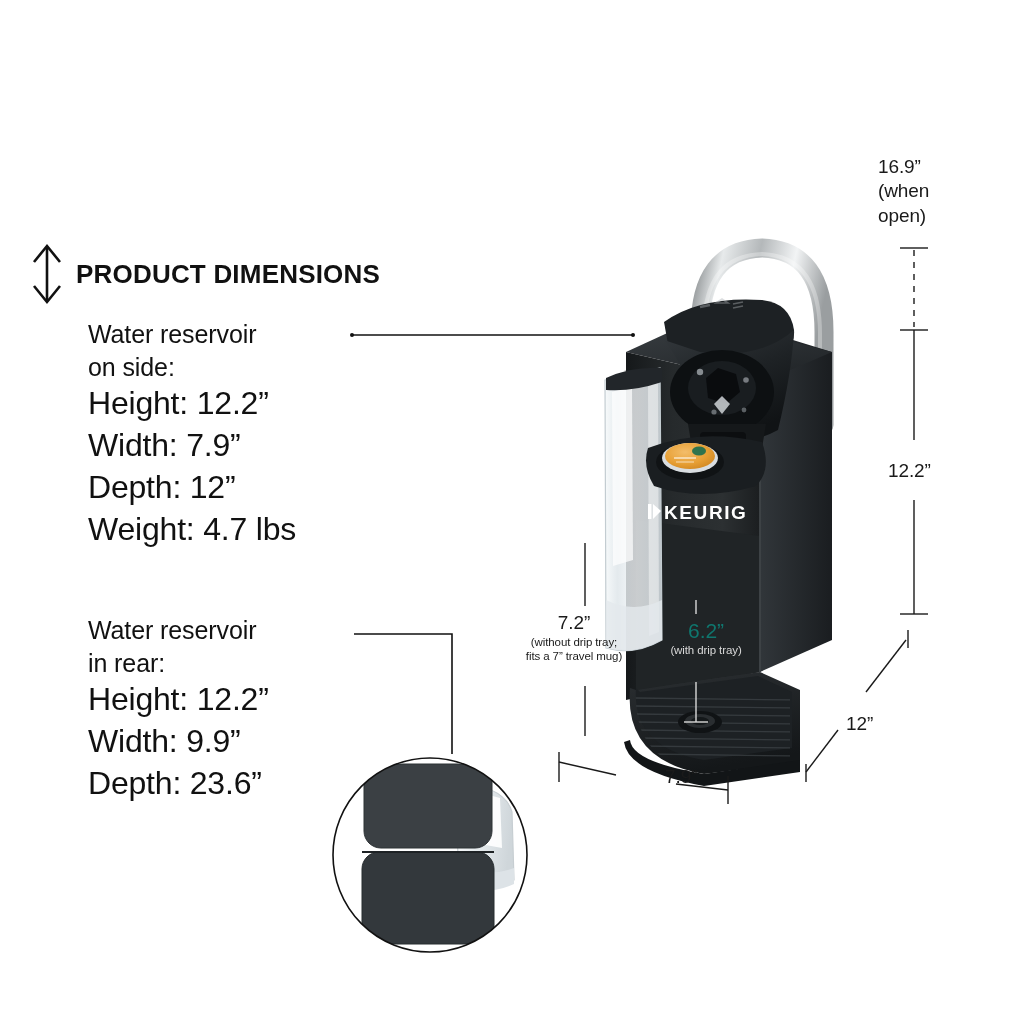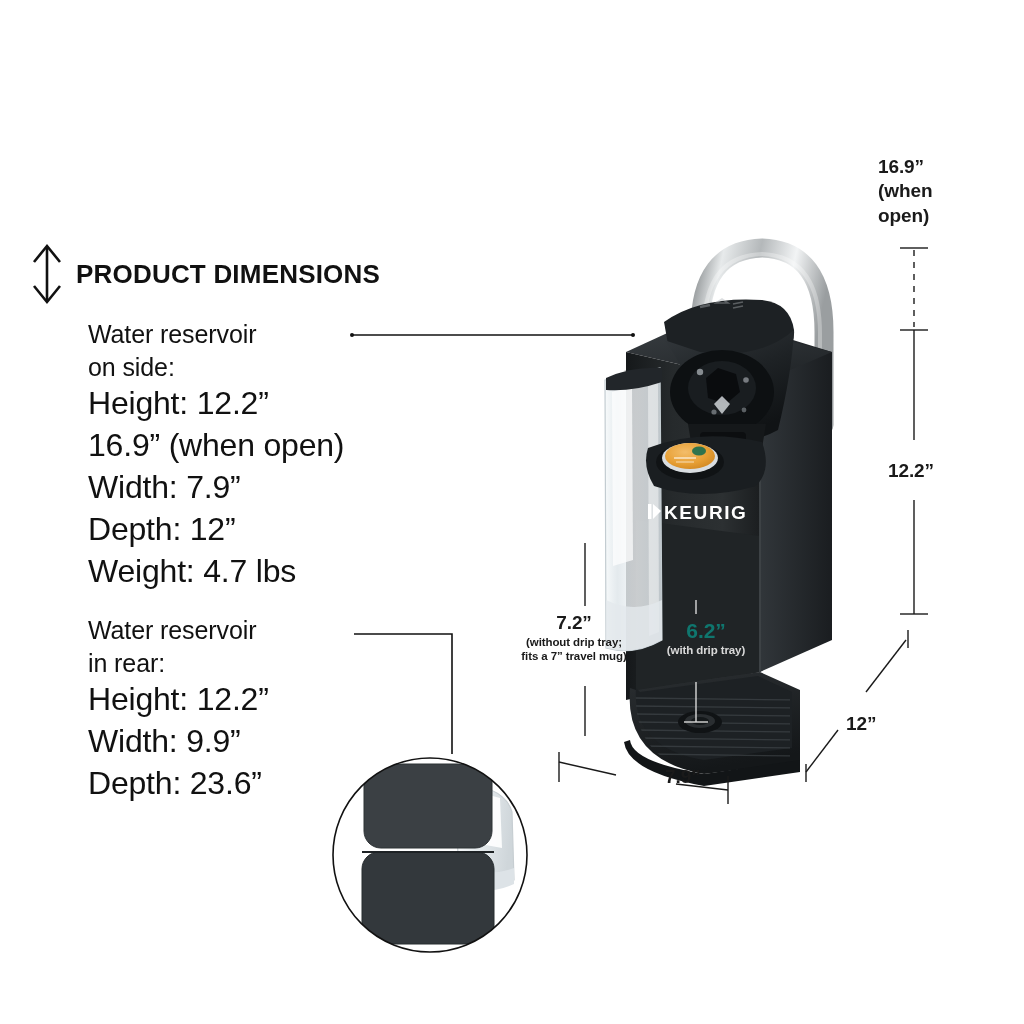--- a/index.html
+++ b/index.html
@@ -40,21 +40,21 @@
   }
 
   
   .leader { position: absolute; }
   #leader-side { left: 350px; top: 330px; width: 285px; height: 10px; }
   #leader-rear { left: 352px; top: 628px; width: 120px; height: 128px; }
 
   
   .dim-label {
     position: absolute; color: #1a1a1a; font-size: 19px;
-    line-height: 1.28; letter-spacing: -0.1px; font-weight: bold;
+    line-height: 1.28; letter-spacing: -0.1px;
   }
   .dim-sub {
     font-size: 11.5px; line-height: 1.25; letter-spacing: -0.1px;
     color: #1a1a1a; text-align: center; white-space: nowrap;
   }
   #dim-open-label { left: 878px; top: 155px; width: 90px; }
   #dim-122-right  { left: 888px; top: 459px; }
   #dim-12-depth   { left: 846px; top: 712px; }
   #dim-79-label   { left: 665px; top: 765px; }
   #dim-72-wrap    { left: 513px; top: 612px; width: 122px; text-align: center; }
@@ -223,21 +223,20 @@
       <polyline points="4,19 17,3 30,19" fill="none" stroke="#111" stroke-width="2.6" stroke-linejoin="miter"></polyline>
       <polyline points="4,43 17,59 30,43" fill="none" stroke="#111" stroke-width="2.6" stroke-linejoin="miter"></polyline>
     </svg>
     <div id="page-title">PRODUCT DIMENSIONS</div>
   </div>
 
   <div class="spec-block" id="spec-side">
     <div class="spec-heading">Water reservoir</div>
     <div class="spec-heading">on side:</div>
     <div class="spec-line">Height: 12.2”</div>
-    <div class="spec-line">16.9” (when open)</div>
     <div class="spec-line">Width: 7.9”</div>
     <div class="spec-line">Depth: 12”</div>
     <div class="spec-line">Weight: 4.7 lbs</div>
   </div>
 
   <div class="spec-block" id="spec-rear">
     <div class="spec-heading">Water reservoir</div>
     <div class="spec-heading">in rear:</div>
     <div class="spec-line">Height: 12.2”</div>
     <div class="spec-line">Width: 9.9”</div>

